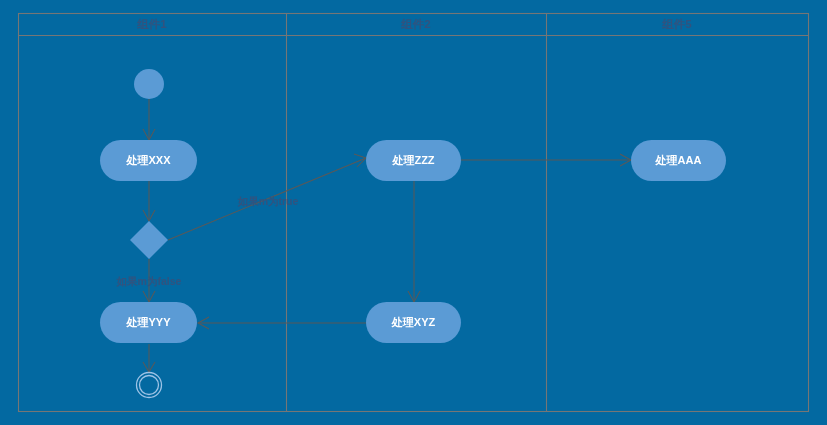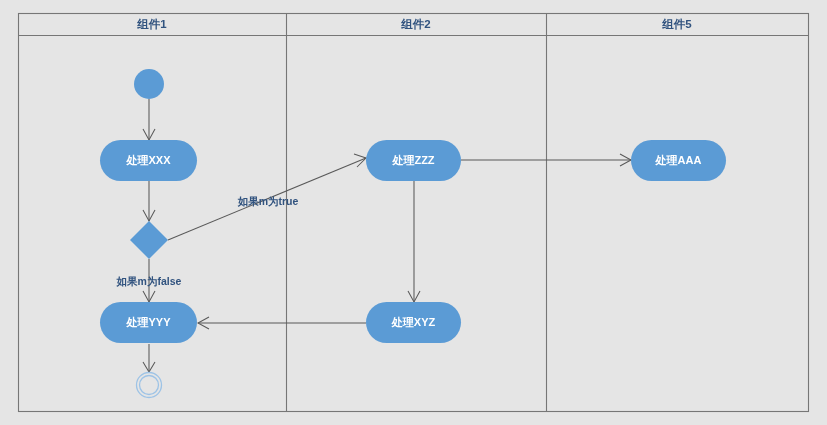--- a/index.html
+++ b/index.html
@@ -11,21 +11,21 @@
   body {
     width: 827px;
     height: 425px;
     overflow: hidden;
     font-family: "Liberation Sans", "DejaVu Sans", sans-serif;
   }
   #canvas {
     position: relative;
     width: 827px;
     height: 425px;
-    background: #e5e5e5;
+    background: #0369a1;
   }
   #diagram-svg {
     position: absolute;
     left: 0;
     top: 0;
     width: 827px;
     height: 425px;
   }
   .lane-title {
     font-size: 11.5px;

